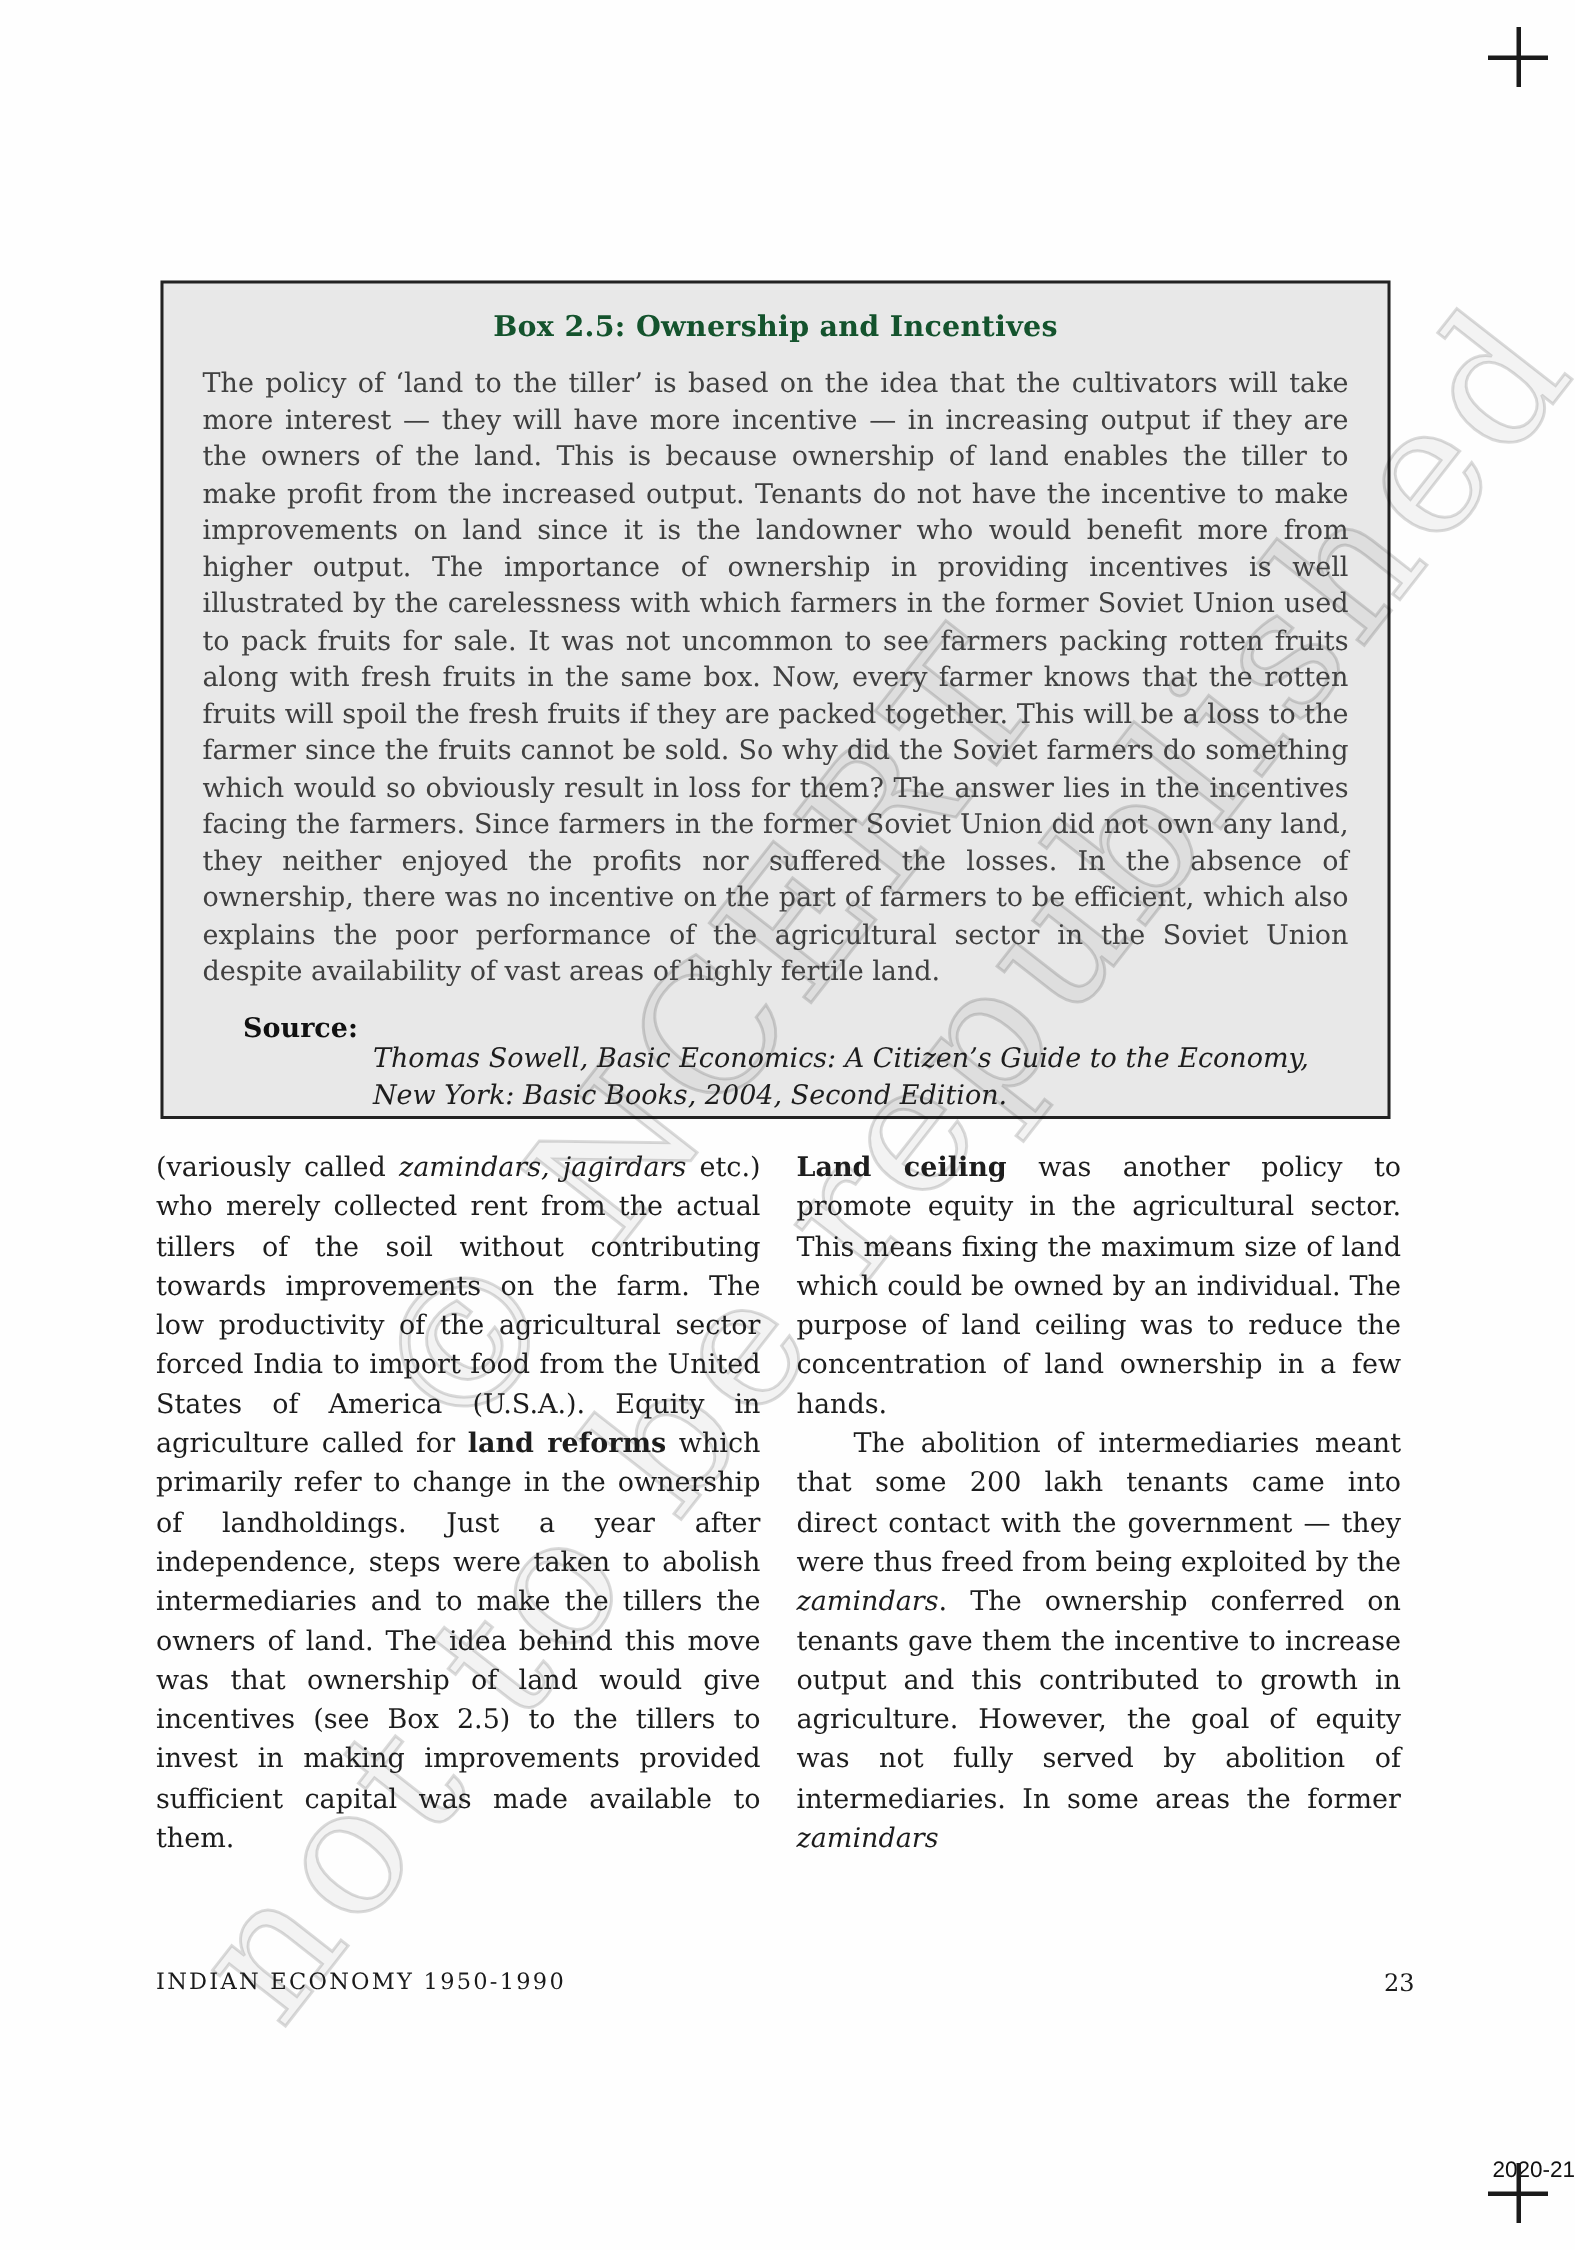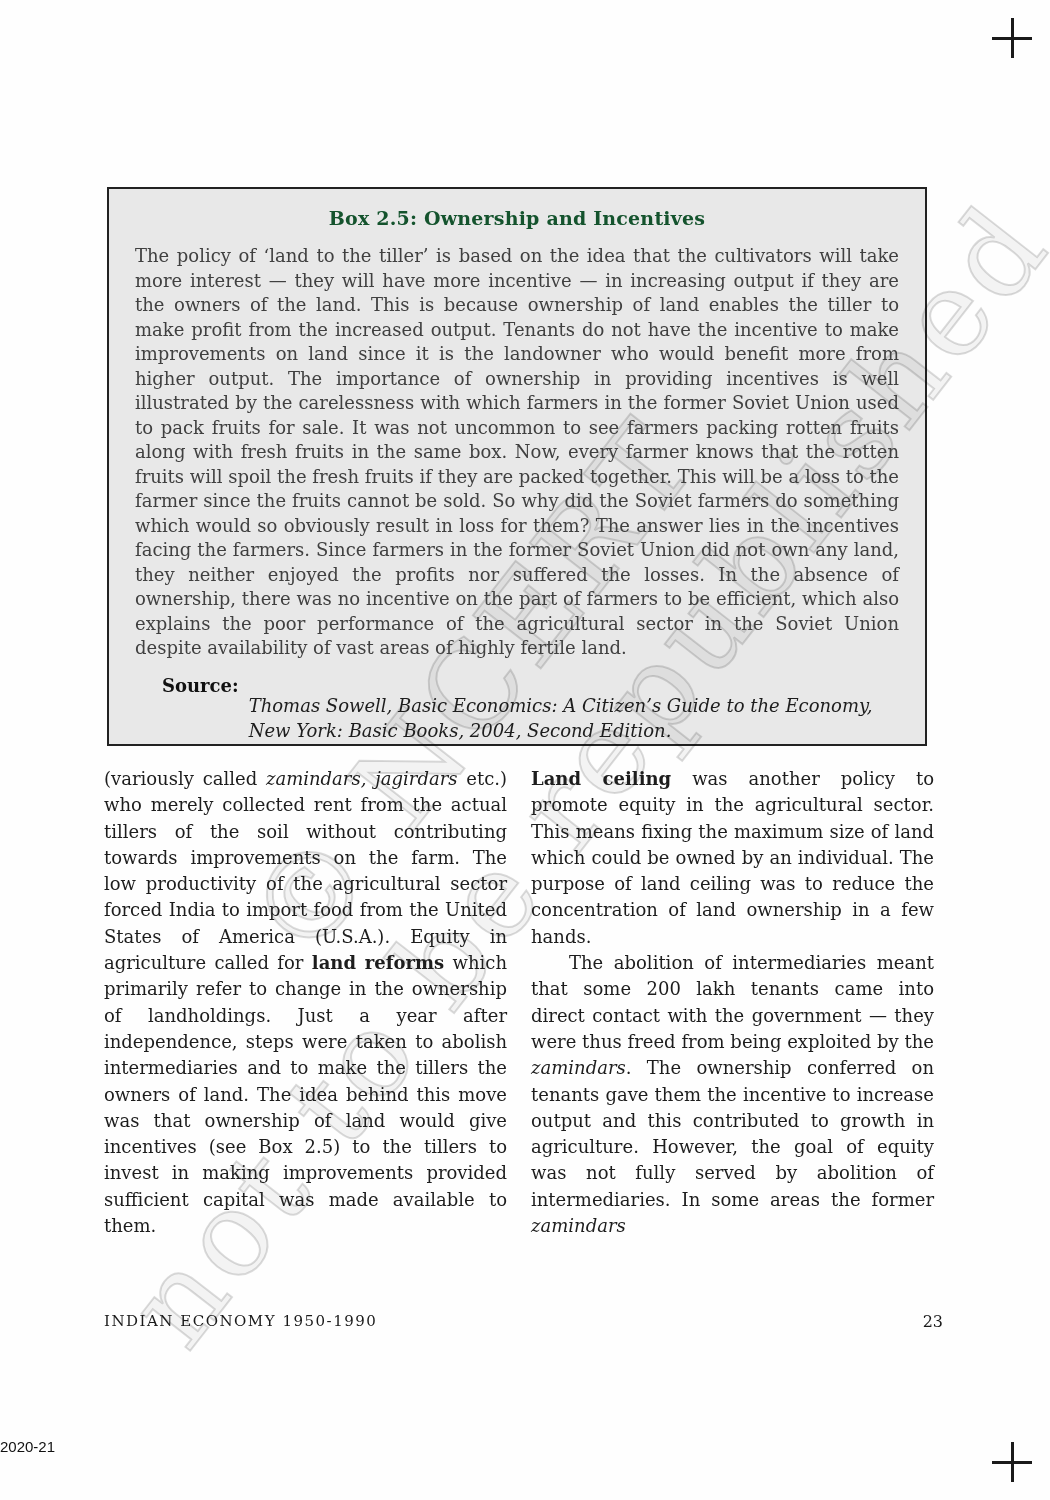--- a/index.html
+++ b/index.html
@@ -49,21 +49,21 @@
   .rb{font-weight:700;}
   .ri{font-style:italic;}
   
   .footer{
     left:104px;top:1312px;width:839px;display:flex;justify-content:space-between;
     font-size:15px;color:#1a1a1a;
   }
   .running-head{letter-spacing:1.5px;}
   .page-number{font-size:16px;}
   .year-stamp{
-    left:0;top:1438px;width:1050px;text-align:left;
+    left:0;top:1438px;width:1050px;text-align:right;
     font-family:"Liberation Sans","DejaVu Sans",sans-serif;font-size:15px;color:#111;
   }
   
   .crop{position:absolute;width:40px;height:40px;z-index:4;pointer-events:none;}
   .crop .v{position:absolute;left:18.5px;top:0;width:3px;height:40px;background:#1a1a1a;}
   .crop .h{position:absolute;top:18.5px;left:0;height:3px;width:40px;background:#1a1a1a;}
   .crop-tr{left:992px;top:18px;}
   .crop-br{left:992px;top:1442px;}
 </style>
 </head>

